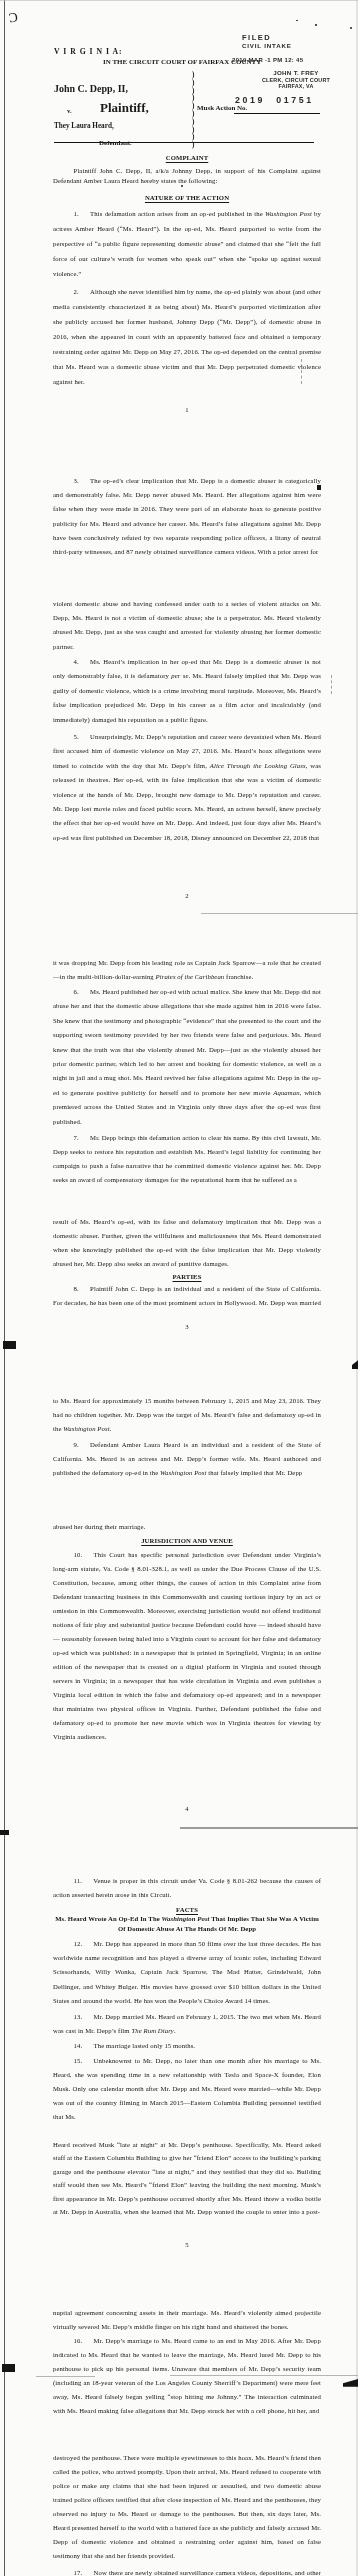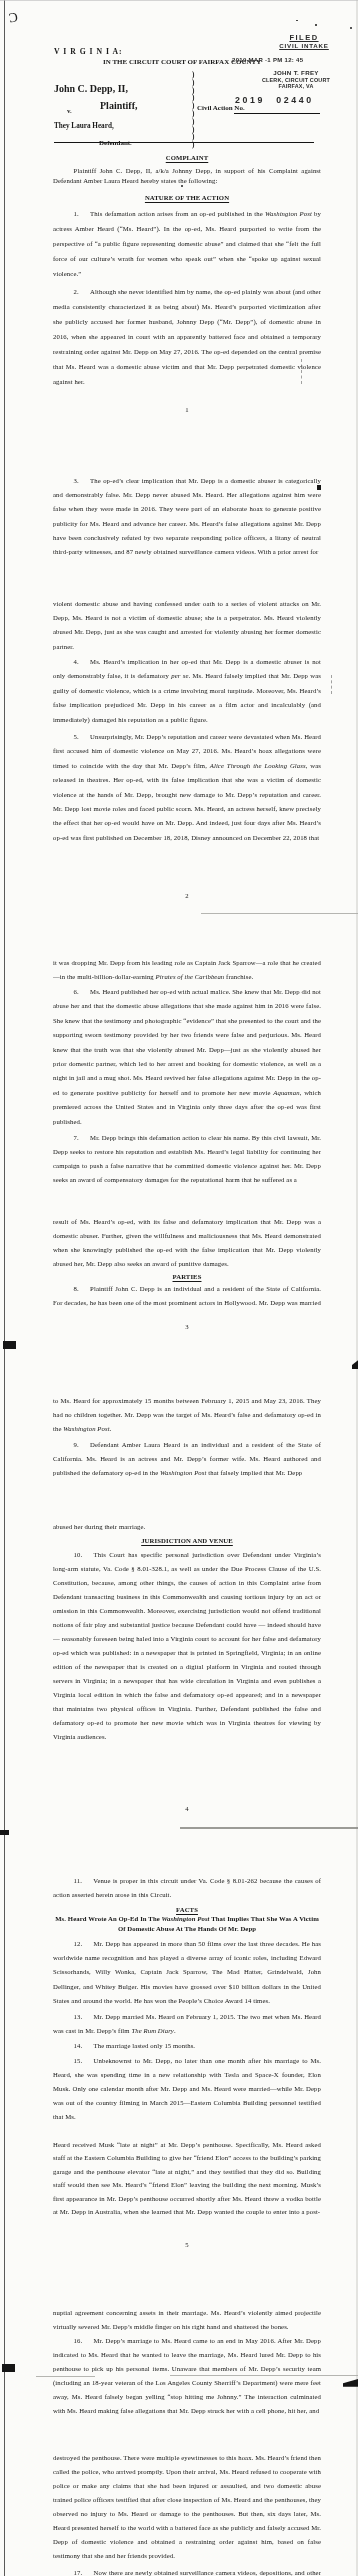--- a/index.html
+++ b/index.html
@@ -18,21 +18,21 @@
   .intro{text-indent:20.6px;}
   .pgap{display:inline-block;width:11.3px;}
   .heading{font-weight:700;text-align:center;text-indent:0;text-decoration:underline;text-underline-offset:1.5px;}
   .subheading{font-weight:700;text-align:center;text-indent:0;line-height:9.8px;}
   .pagenum{text-align:center;text-indent:0;}
   em{font-style:italic;}
   
   .hdr{position:absolute;color:#1b1b1b;white-space:nowrap;}
   .serifb{font-family:"Liberation Serif","DejaVu Serif",serif;font-weight:700;}
   .stamp{font-family:"Liberation Sans","DejaVu Sans",sans-serif;font-weight:700;color:#2a2a2a;}
-  .filed-block{left:260px;top:34px;width:88px;text-align:center;line-height:7.7px;text-decoration:underline;}
+  .filed-block{left:242px;top:34px;width:88px;text-align:left;line-height:7.7px;}
   .filed-l1{font-size:7.5px;letter-spacing:1.5px;}
   .filed-l2{font-size:6.2px;letter-spacing:0.8px;}
   .clerk-block{left:246px;top:70px;width:100px;text-align:center;line-height:6.7px;}
   .clerk-l1{font-size:6.2px;letter-spacing:0.3px;}
   .clerk-l2,.clerk-l3{font-size:5.4px;letter-spacing:0.2px;}
   .paren-col{left:192px;top:72px;font-size:7.2px;font-weight:700;line-height:7.8px;text-align:left;}
   .rule{position:absolute;background:#141414;}
   
   .art{position:absolute;background:#151515;}
   .seam{position:absolute;height:1px;background:#a8a8a4;opacity:.85;}
@@ -54,40 +54,40 @@
 <div class="hdr serifb" style="left:103px;top:58px;font-size:7px;">IN THE CIRCUIT COURT OF FAIRFAX COUNTY</div>
 <div class="hdr stamp" style="left:232px;top:57px;font-size:6px;letter-spacing:0.3px;">2019 MAR -1  PM 12: 45</div>
 
 <div class="hdr stamp clerk-block">
   <div class="clerk-l1">JOHN T. FREY</div>
   <div class="clerk-l2">CLERK, CIRCUIT COURT</div>
   <div class="clerk-l3">FAIRFAX, VA</div>
 </div>
 
 <div class="hdr serifb" style="left:54px;top:83px;font-size:10px;">John C. Depp, II,</div>
-<div class="hdr serifb" style="left:100px;top:100px;font-size:10px;">Plaintiff,</div>
+<div class="hdr serifb" style="left:100px;top:100px;font-size:13px;">Plaintiff,</div>
 <div class="hdr serifb" style="left:67px;top:107px;font-size:7px;">v.</div>
 <div class="hdr serifb" style="left:54px;top:122px;font-size:7.2px;">They Laura Heard,</div>
 <div class="hdr serifb" style="left:99px;top:139px;font-size:7px;">Defendant.</div>
 
 <div class="hdr paren-col" id="paren-col">
     <div>)</div>
     <div>)</div>
     <div>)</div>
     <div>)</div>
     <div>)</div>
     <div>)</div>
     <div>)</div>
     <div>)</div>
     <div>)</div>
     <div>)</div>
   </div>
 
-<div class="hdr serifb" style="left:197px;top:104px;font-size:7px;">Civil Action No.</div>
-<div class="hdr stamp" style="left:235px;top:95px;font-size:8.8px;letter-spacing:2.6px;word-spacing:6.2px;">2019 02440</div>
+<div class="hdr serifb" style="left:197px;top:104px;font-size:7px;">Musk Action No.</div>
+<div class="hdr stamp" style="left:235px;top:95px;font-size:8.8px;letter-spacing:2.6px;word-spacing:6.2px;">2019 01751</div>
 <div class="rule" style="left:234px;top:113px;width:86px;height:1px;"></div>
 
 <div class="rule" style="left:54px;top:142px;width:260px;height:1.3px;"></div>
 
 <div class="blk heading" style="top:151px;">COMPLAINT</div>
 
 <div id="doc-body">
     <div class="blk intro" style="top: 166px; line-height: 9.8px;">Plaintiff John C. Depp, II, a/k/a Johnny Depp, in support of his Complaint against Defendant Amber Laura Heard hereby states the following:</div>
     <div class="blk heading" style="top: 191px;">NATURE OF THE ACTION</div>
     <div class="blk para" style="top: 206px; line-height: 15px;"><span class="pnum">1.</span><span class="pgap"></span>This defamation action arises from an op-ed published in the <em>Washington Post</em> by actress Amber Heard (“Ms. Heard”).  In the op-ed, Ms. Heard purported to write from the perspective of “a public figure representing domestic abuse” and claimed that she “felt the full force of our culture’s wrath for women who speak out” when she “spoke up against sexual violence.”</div>

